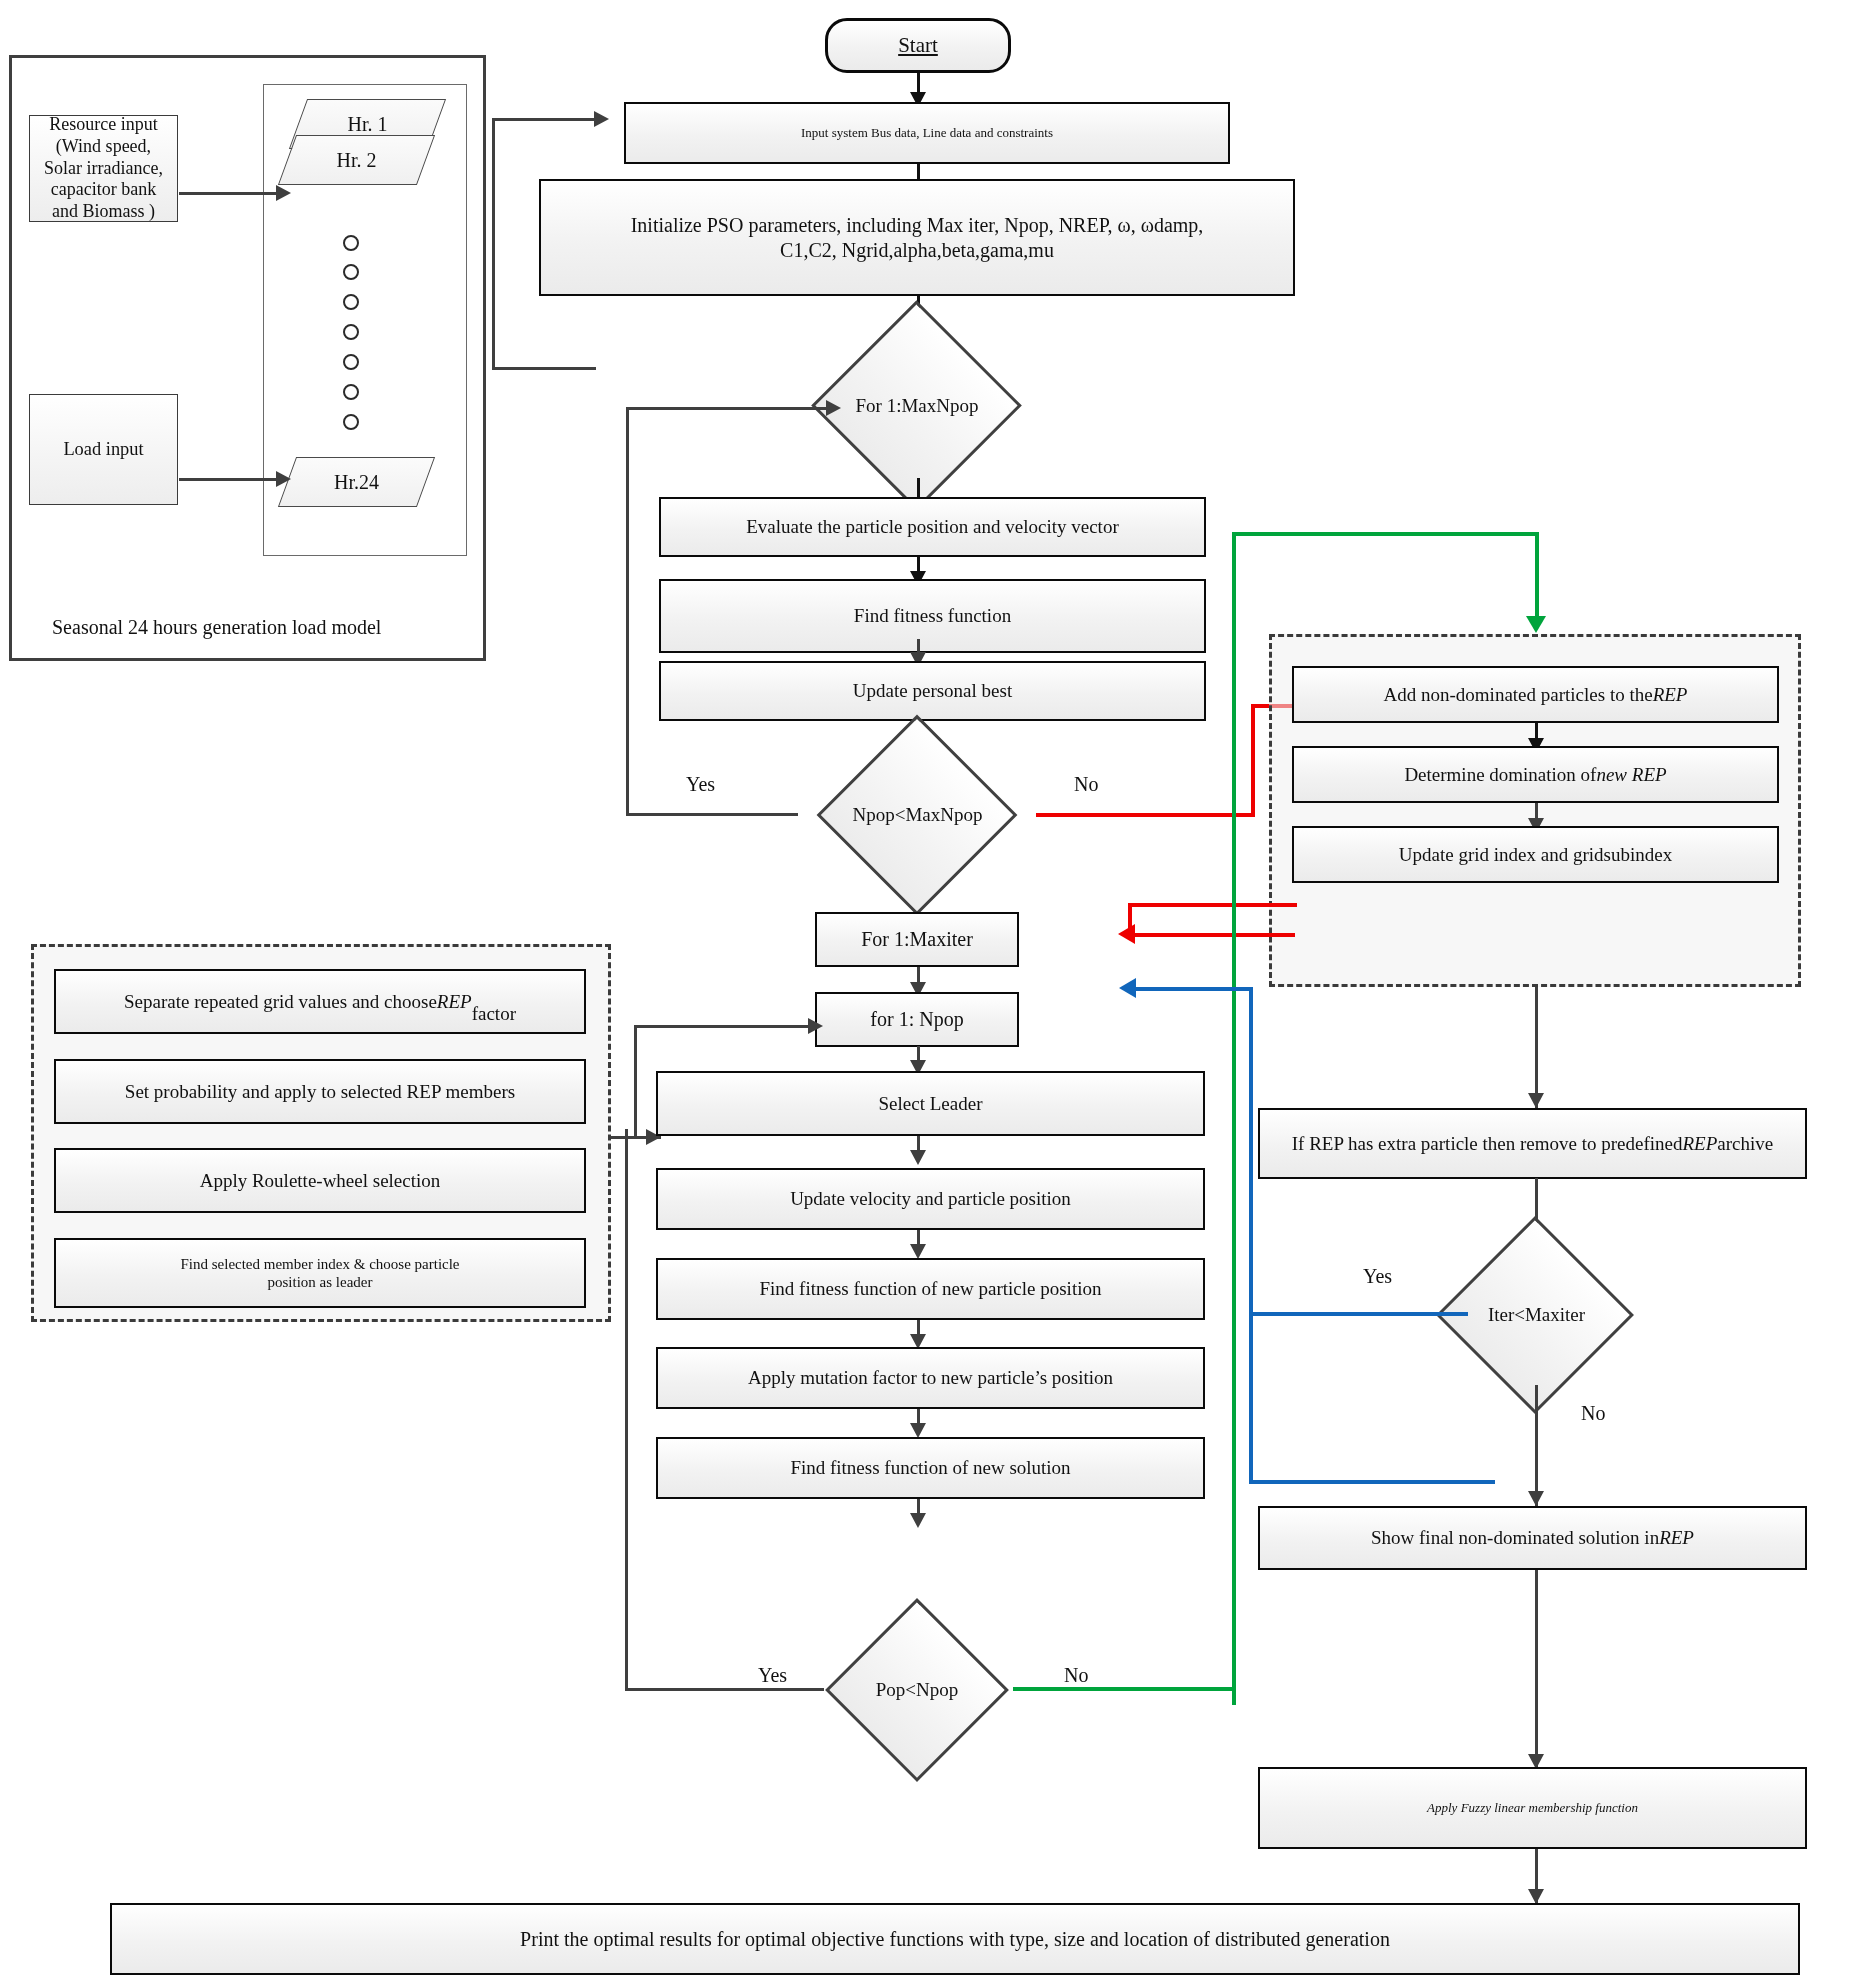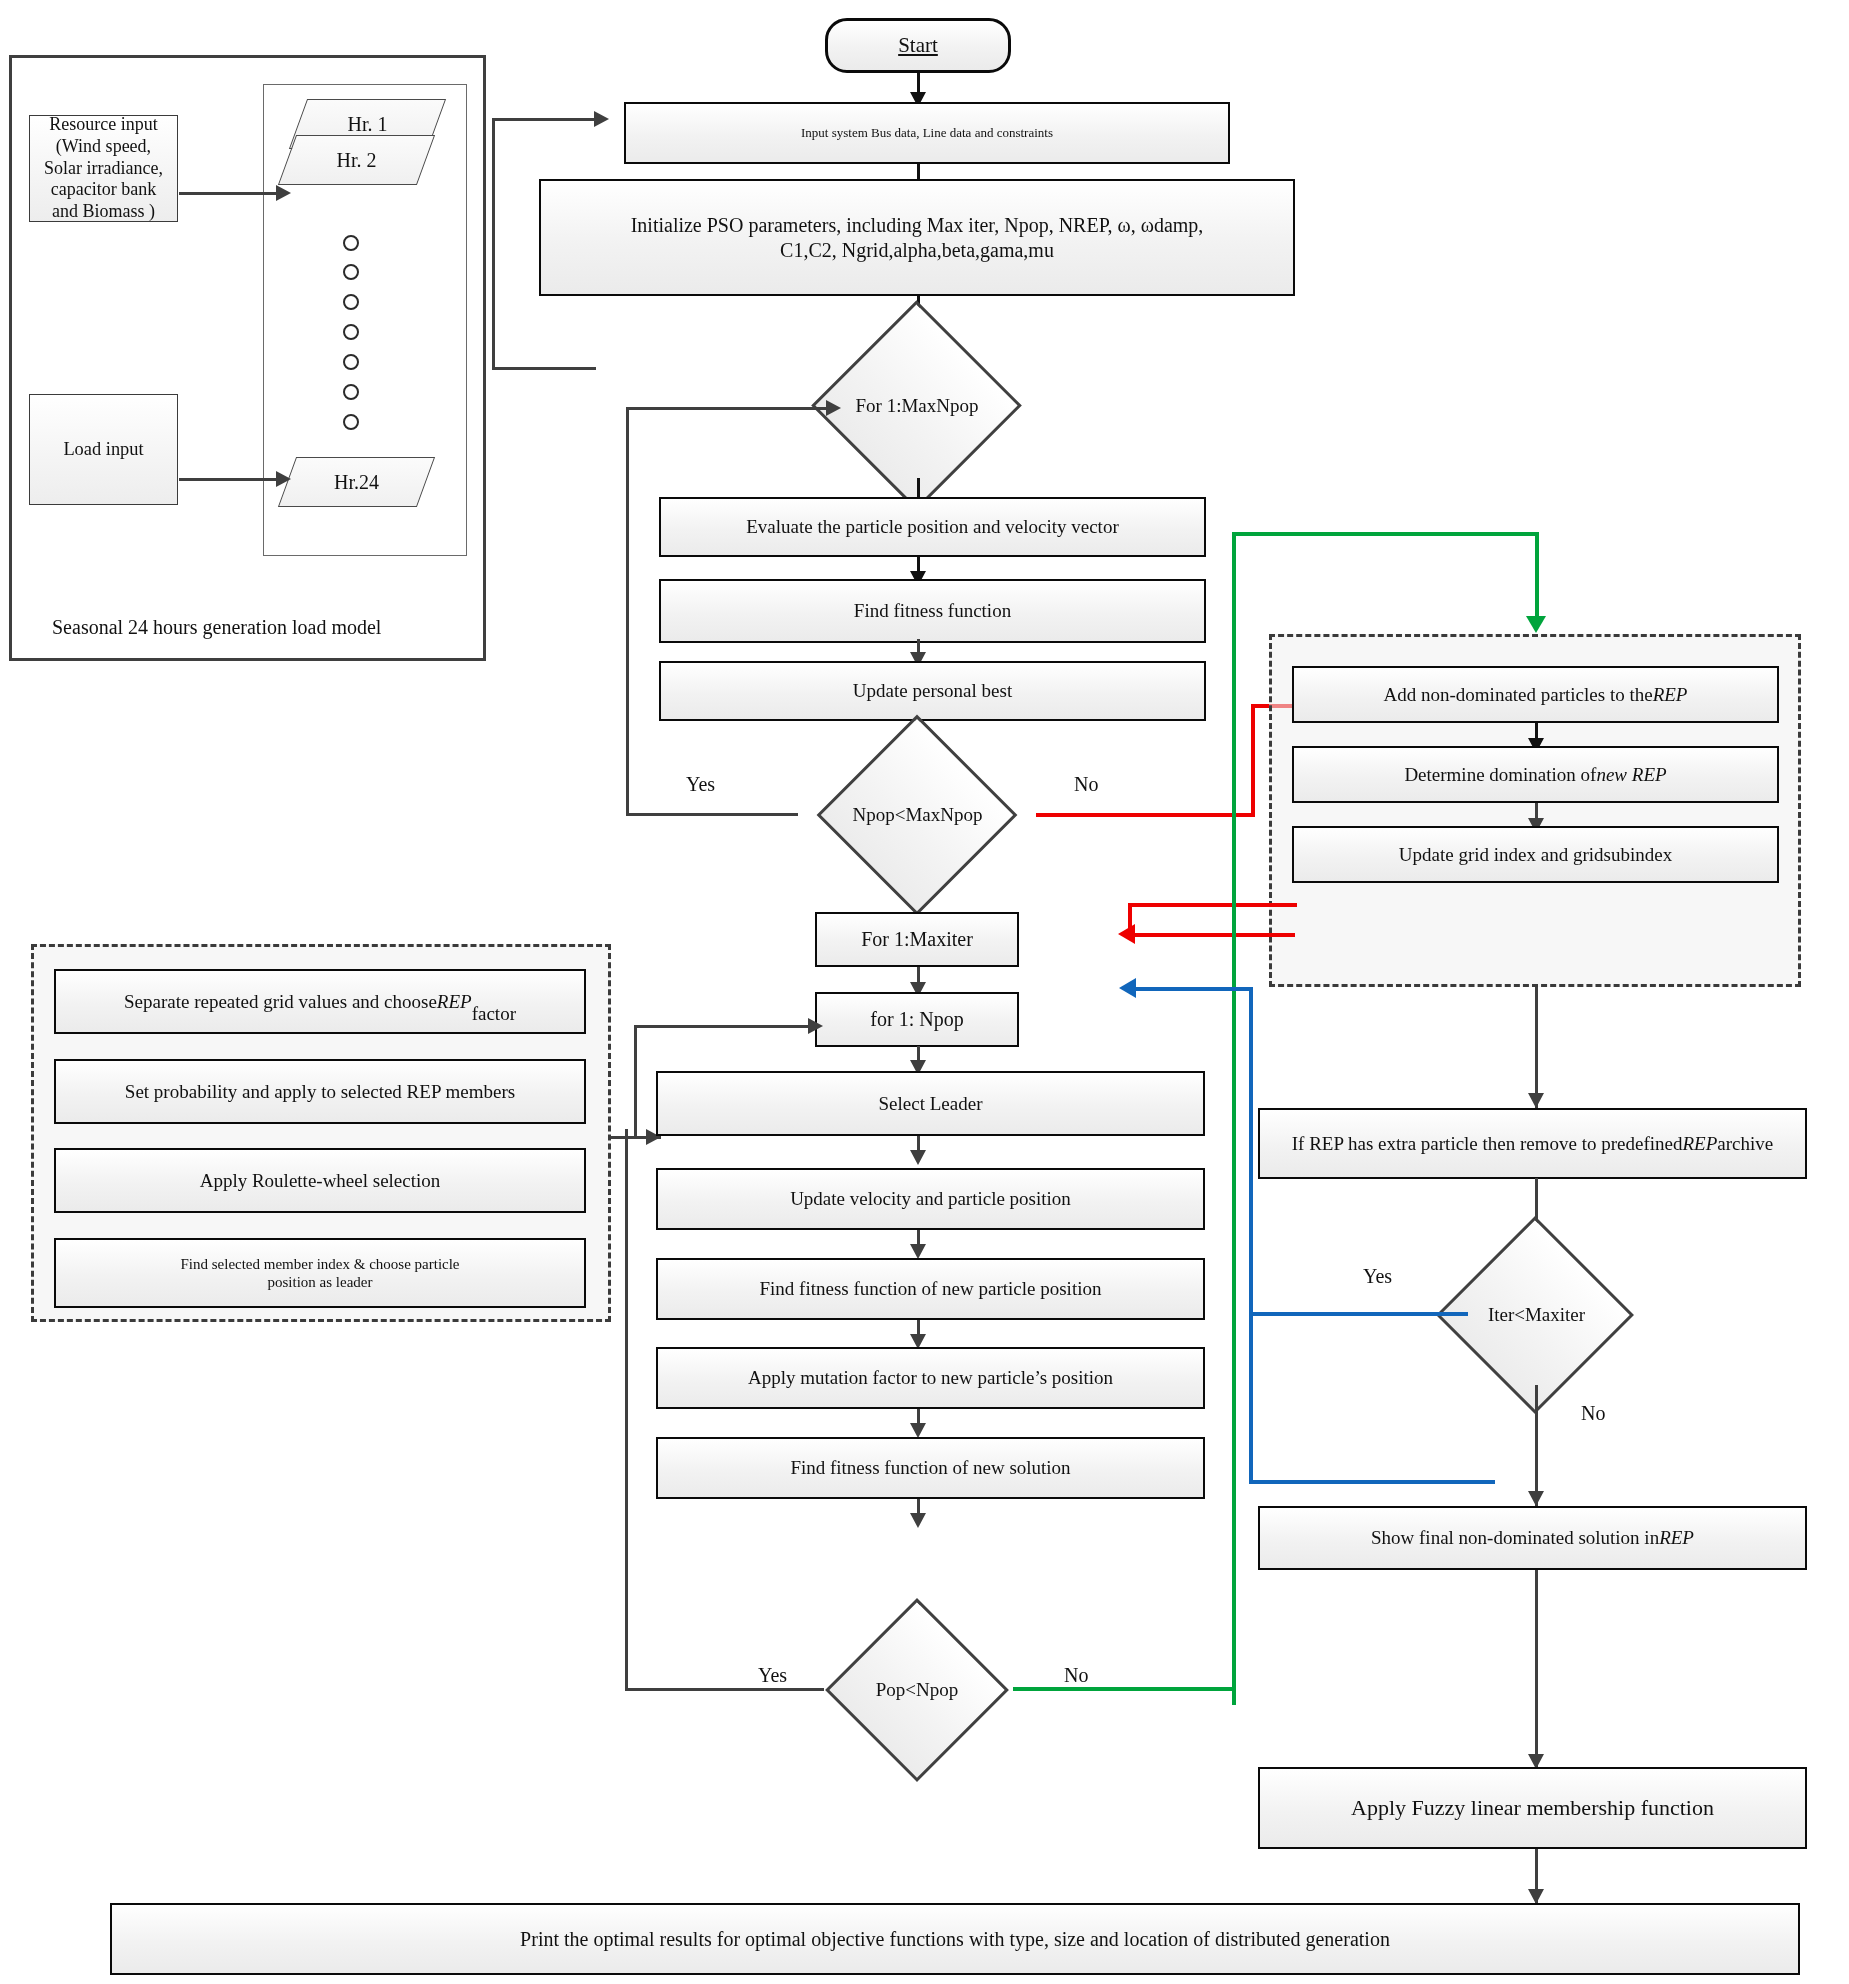--- a/index.html
+++ b/index.html
@@ -176,21 +176,21 @@
     <div class="dia-label">For 1:MaxNpop</div>
   </div>
 
   <div class="ln k v" style="left:917px;top:478px;height:35px;"></div>
   <div class="arw down k" style="left:910px;top:503px;"></div>
 
   <div class="box" style="left:659px;top:497px;width:547px;height:60px;">Evaluate the particle position and velocity vector</div>
   <div class="ln k v" style="left:917px;top:557px;height:25px;"></div>
   <div class="arw down k" style="left:910px;top:571px;"></div>
 
-  <div class="box" style="left:659px;top:579px;width:547px;height:64px;">Find fitness function</div>
+  <div class="box" style="left:659px;top:579px;width:547px;height:74px;">Find fitness function</div>
   <div class="ln v" style="left:917px;top:639px;height:26px;"></div>
   <div class="arw down" style="left:910px;top:652px;"></div>
 
   <div class="box" style="left:659px;top:661px;width:547px;height:60px;">Update personal best</div>
   <div class="ln v" style="left:917px;top:721px;height:26px;"></div>
   <div class="arw down" style="left:910px;top:736px;"></div>
 
   <div class="diamond" style="left:793px;top:744px;width:249px;height:142px;">
     <div class="dia-shape" style="left:53px;top:0px;width:142px;height:142px;"></div>
     <div class="dia-label">Npop&lt;MaxNpop</div>
@@ -329,21 +329,21 @@
   <div class="arw down" style="left:1528px;top:1491px;"></div>
 
   <div class="box" style="left:1258px;top:1506px;width:549px;height:64px;font-size:19px;">
     <span>Show final non-dominated solution in </span>
       <em>REP</em>
   </div>
 
   <div class="ln v" style="left:1535px;top:1570px;height:199px;"></div>
   <div class="arw down" style="left:1528px;top:1754px;"></div>
 
-  <div class="box" style="left:1258px;top:1767px;width:549px;height:82px;font-size:22px;">Apply Fuzzy linear membership function</div>
+  <div class="box" style="left:1258px;top:1767px;width:549px;height:82px;font-size:13px;font-style:italic;">Apply Fuzzy linear membership function</div>
 
   <div class="ln v" style="left:1535px;top:1849px;height:55px;"></div>
   <div class="arw down" style="left:1528px;top:1889px;"></div>
 
   <div class="box" style="left:110px;top:1903px;width:1690px;height:72px;font-size:20px;">Print the optimal results for optimal objective functions with type, size and location of distributed generation</div>
 
 </div>
 
 
 </body></html>

